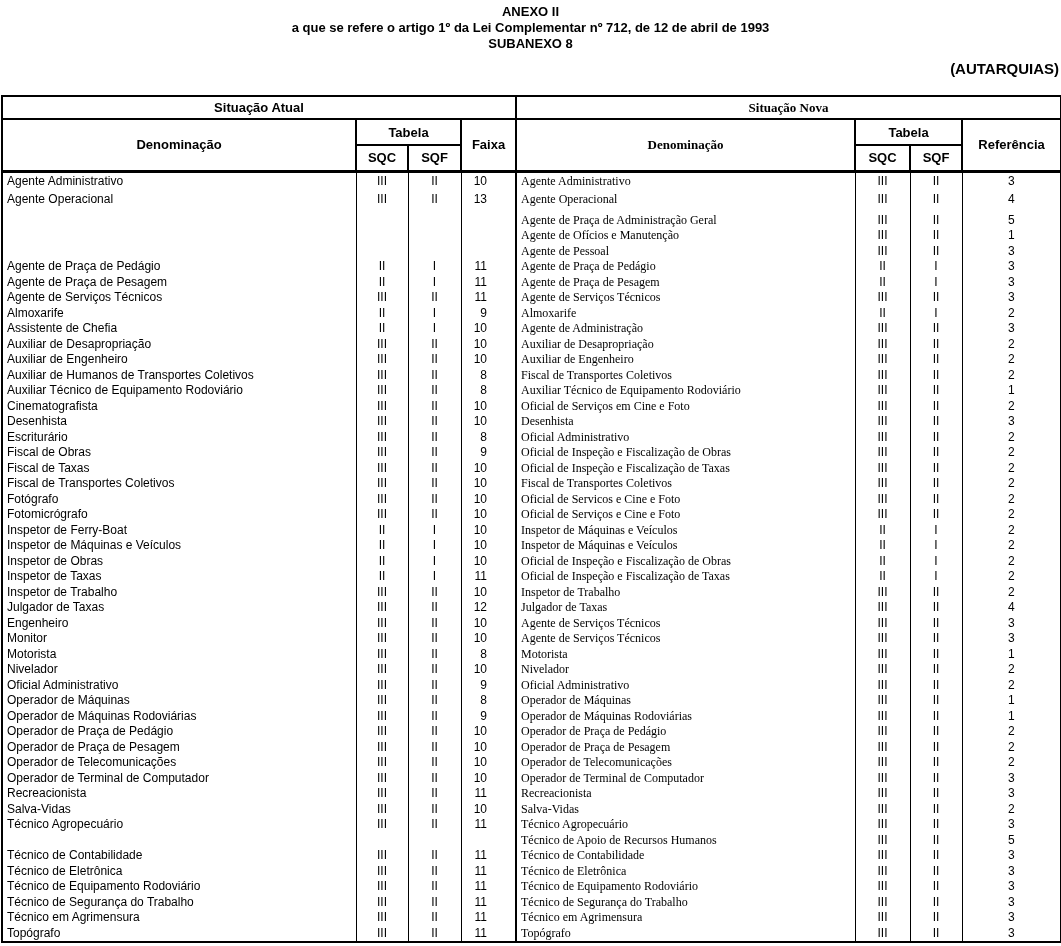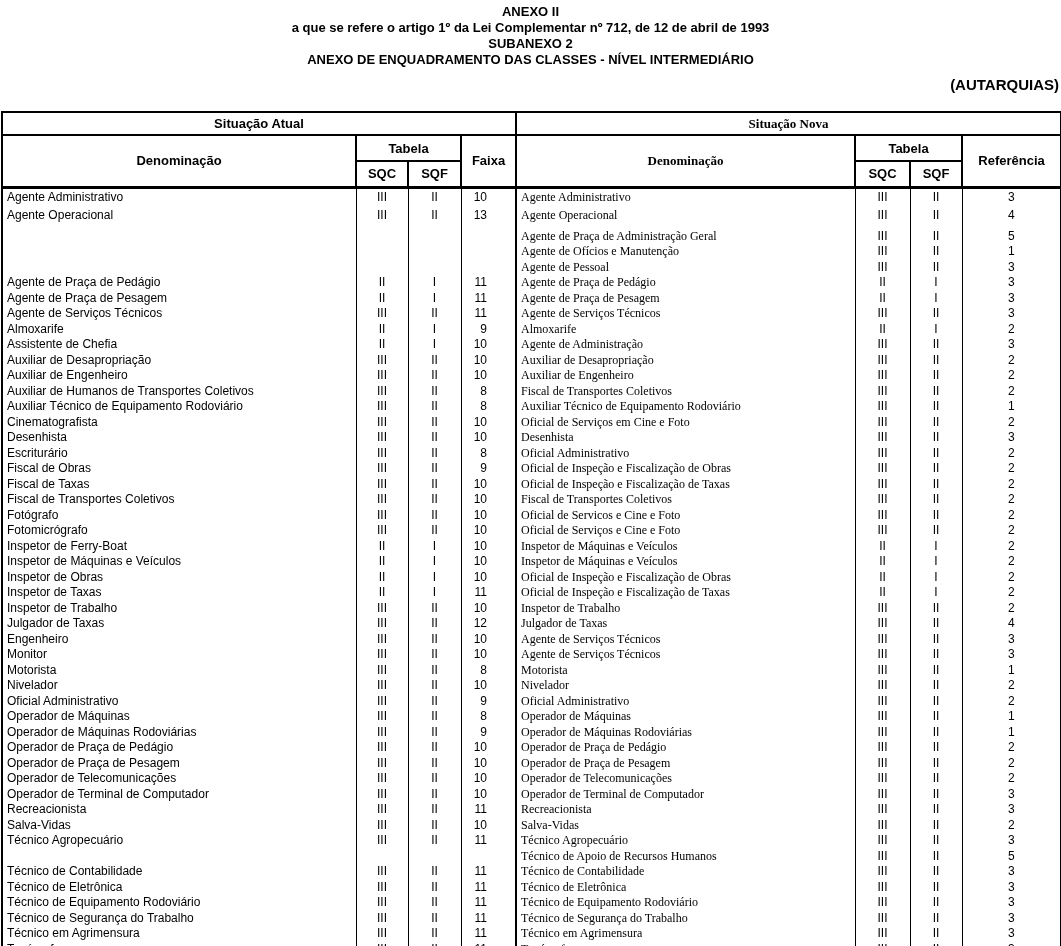--- a/index.html
+++ b/index.html
@@ -64,22 +64,21 @@
   tbody tr.gap td { padding-top: 4px; }
 </style>
 </head>
 <body>
 
 <div class="page">
 
   <div class="title-block">
     <div class="title-line">ANEXO II</div>
     <div class="title-line">a que se refere o artigo 1º da Lei Complementar nº 712, de 12 de abril de 1993</div>
-    <div class="title-line">SUBANEXO 2</div>
-    <div class="title-line">ANEXO DE ENQUADRAMENTO DAS CLASSES - NÍVEL INTERMEDIÁRIO</div>
+    <div class="title-line">SUBANEXO 8</div>
   </div>
 
   <div class="note-line">(AUTARQUIAS)</div>
 
   <table class="main">
     <colgroup>
       <col class="c-name-l">
         <col class="c-sqc-l">
         <col class="c-sqf-l">
         <col class="c-fx">

